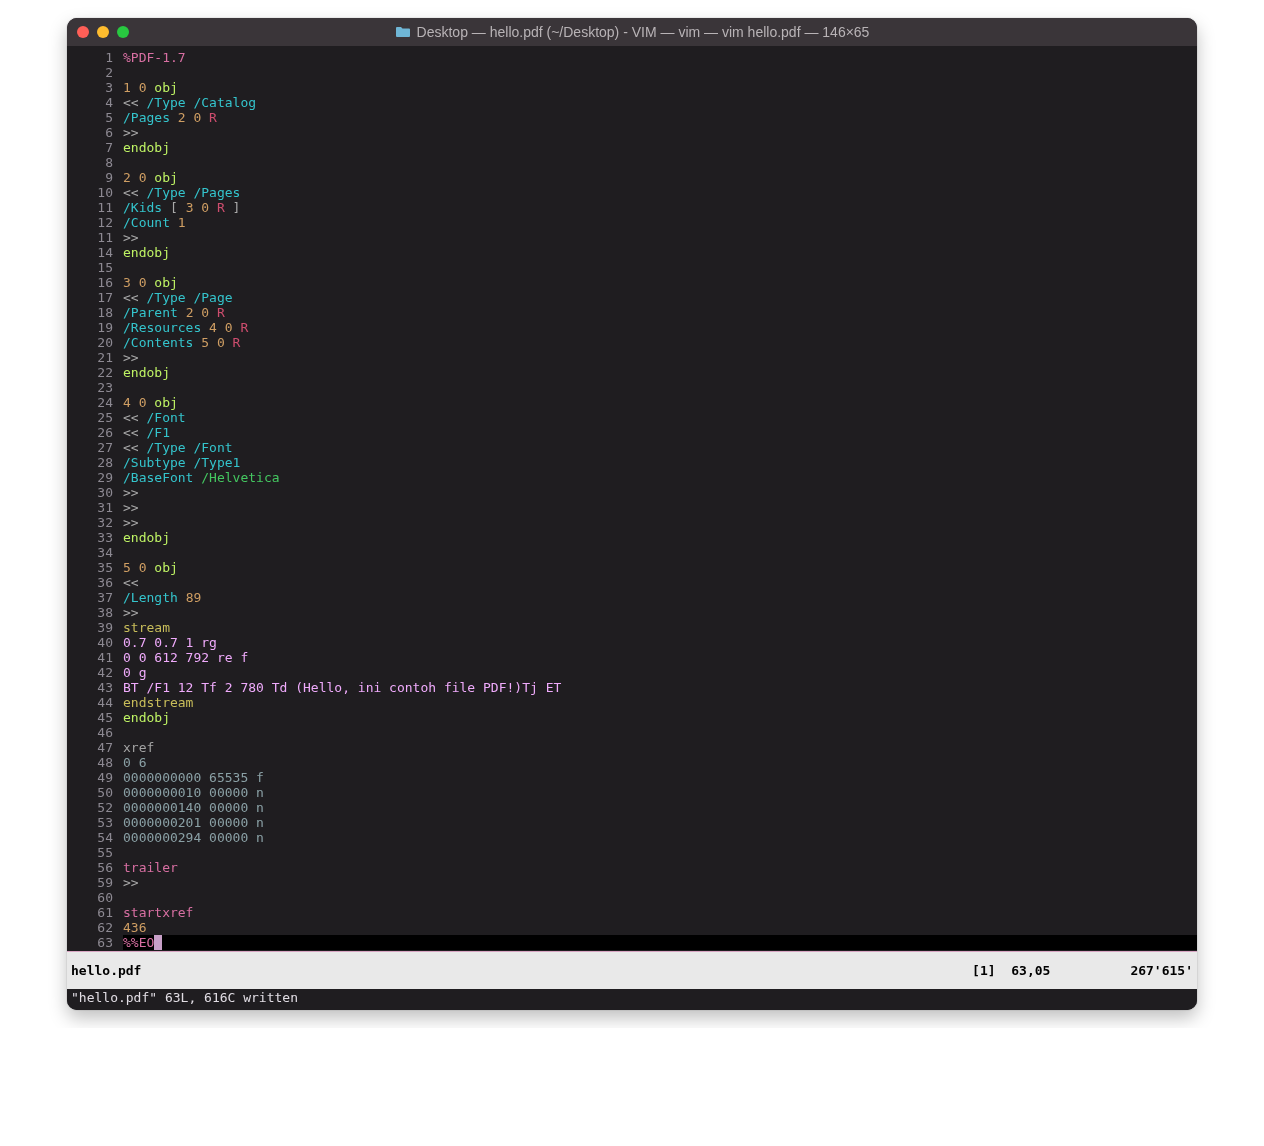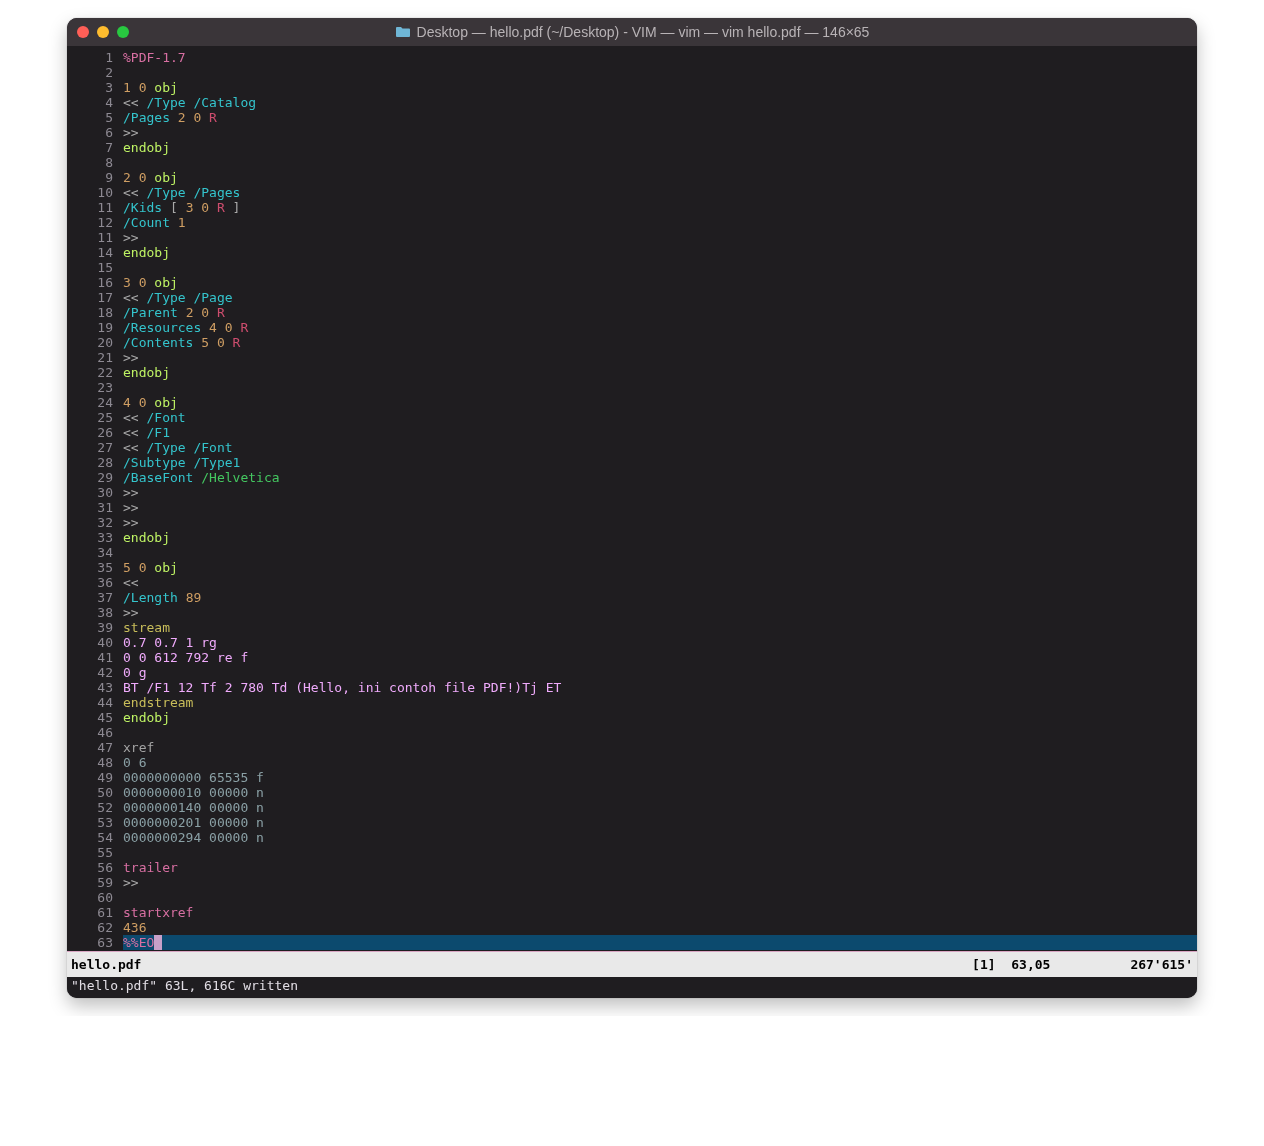--- a/index.html
+++ b/index.html
@@ -62,37 +62,37 @@
   .c-num   {color:#cf9e63}
   .c-obj   {color:#bef264} 
   .c-key   {color:#34c4cc} 
   .c-cyan  {color:#a3a3a3}
   .c-R     {color:#ce4d6e}
   .c-blue  {color:#f0abfc}
   .c-green {color:#44c760}
   .c-yel   {color:#c8bd5a}
   .c-dim   {color:#8aa0a5}
   .c-gray  {color:#a9a9a9}
-  .cursor-line .code{background:#0c4a6e}
+  .cursor-line .code{background:#000000}
   .cursor-cell{
     background:#c8a0c8;
     color:#1f1d20;
     display:inline-block;
     width:8px;height:15px;
     vertical-align:top;
   }
   .ruler{
     height:1px;background:#d9a6c3;
     margin-top:1px;
   }
   .status{
     background:#e9e9e9;color:#000;
     font-size:13px;line-height:17px;
     display:flex;
-    padding:4px 4px;
+    padding:10px 4px;
     font-weight:700;
   }
   .status .left{flex:0 0 auto}
   .status .mid{flex:1}
   .status .pos{flex:0 0 auto;padding-right:80px}
   .status .right{flex:0 0 auto}
   .msgbar{
     background:#1f1d20;color:#e1dde4;
     font-size:13px;line-height:17px;
     padding:0 4px 4px 4px;

